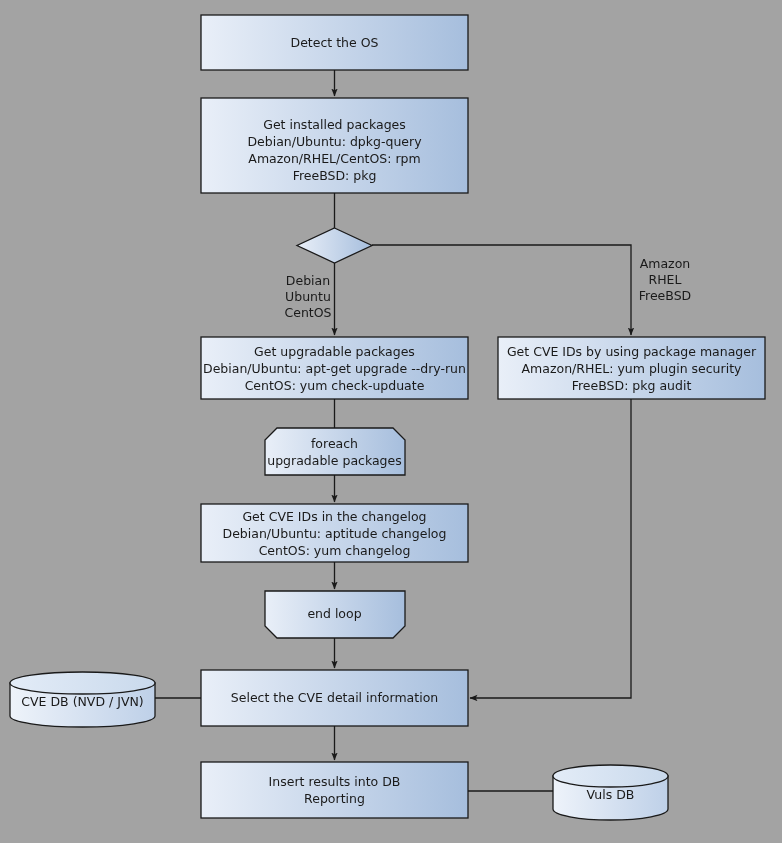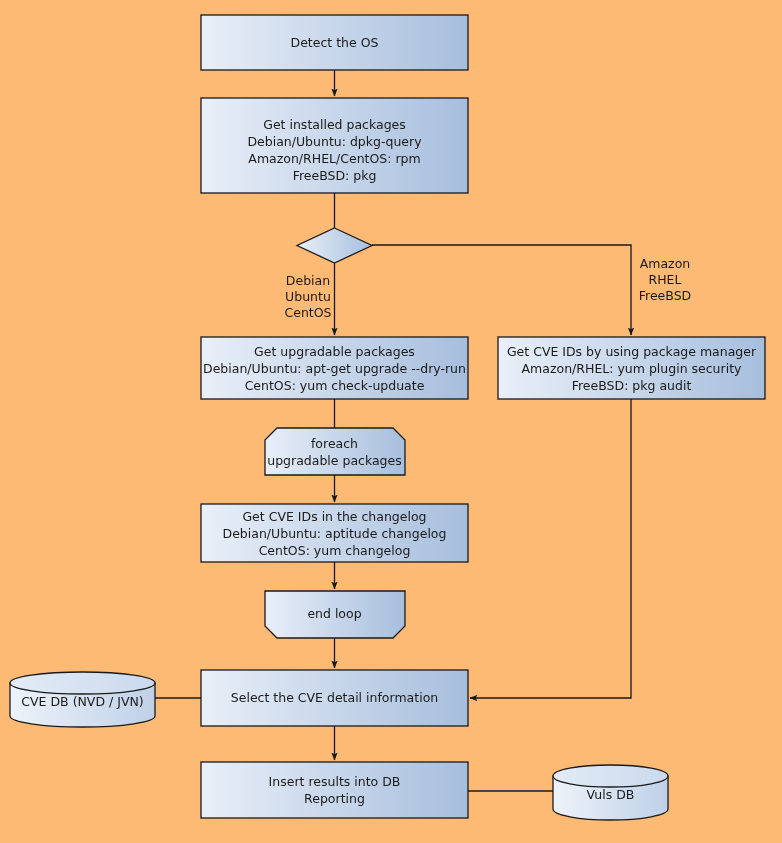--- a/index.html
+++ b/index.html
@@ -8,21 +8,21 @@
     padding: 0;
     background: #ffffff;
   }
   body {
     font-family: "DejaVu Sans", "Liberation Sans", sans-serif;
   }
   #canvas {
     position: relative;
     width: 782px;
     height: 843px;
-    background: #fdba74;
+    background: #a3a3a3;
     overflow: hidden;
   }
   #diagram-svg {
     position: absolute;
     top: 0;
     left: 0;
     width: 782px;
     height: 843px;
   }
   .node-text {

